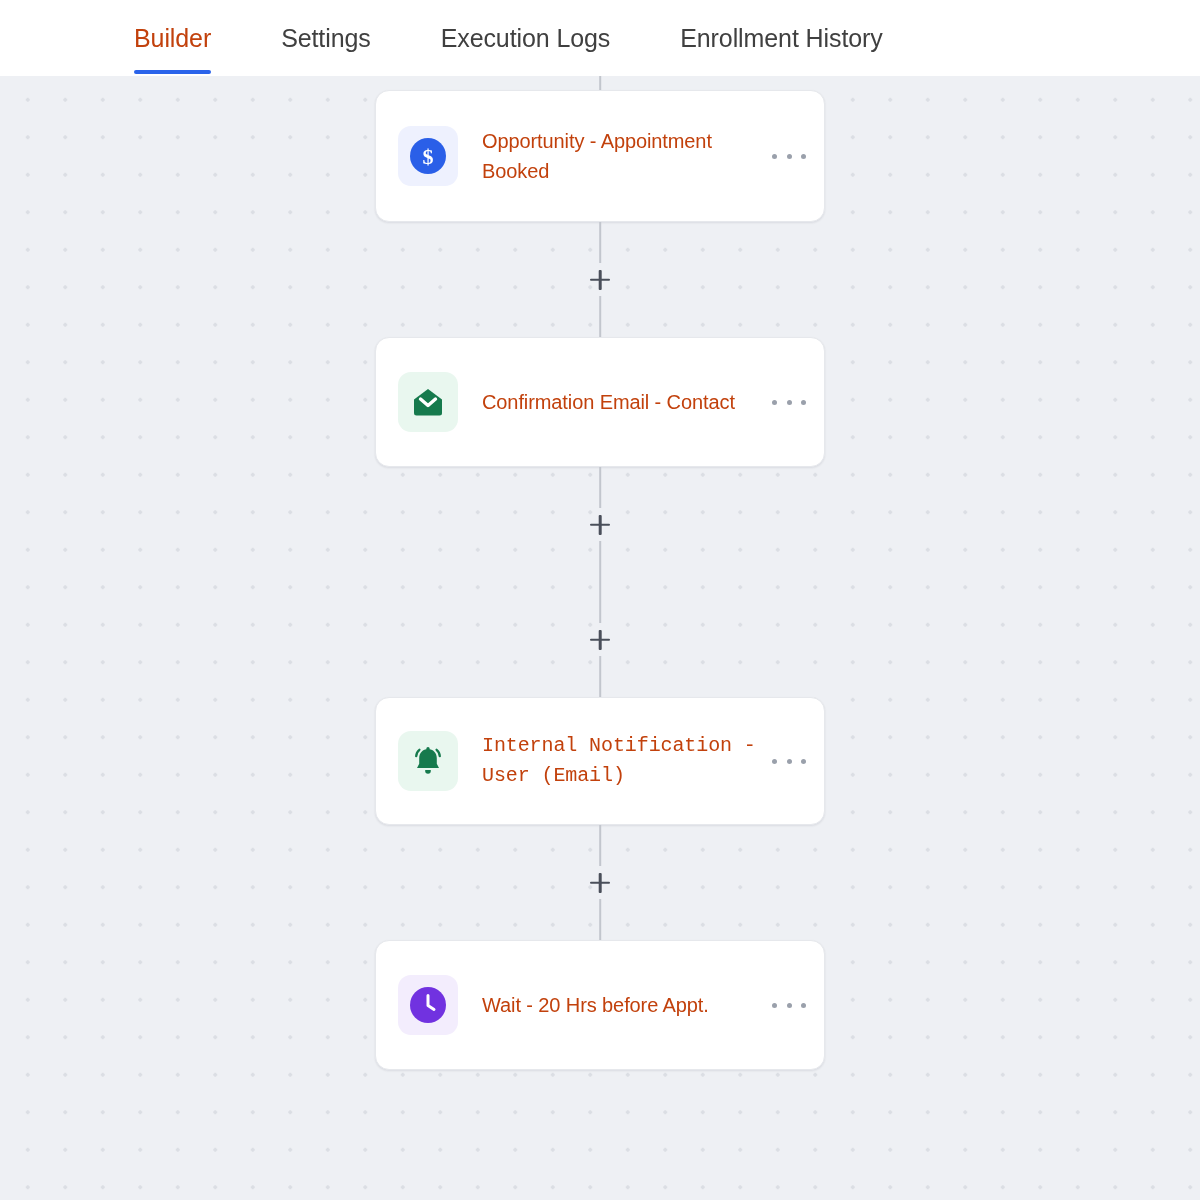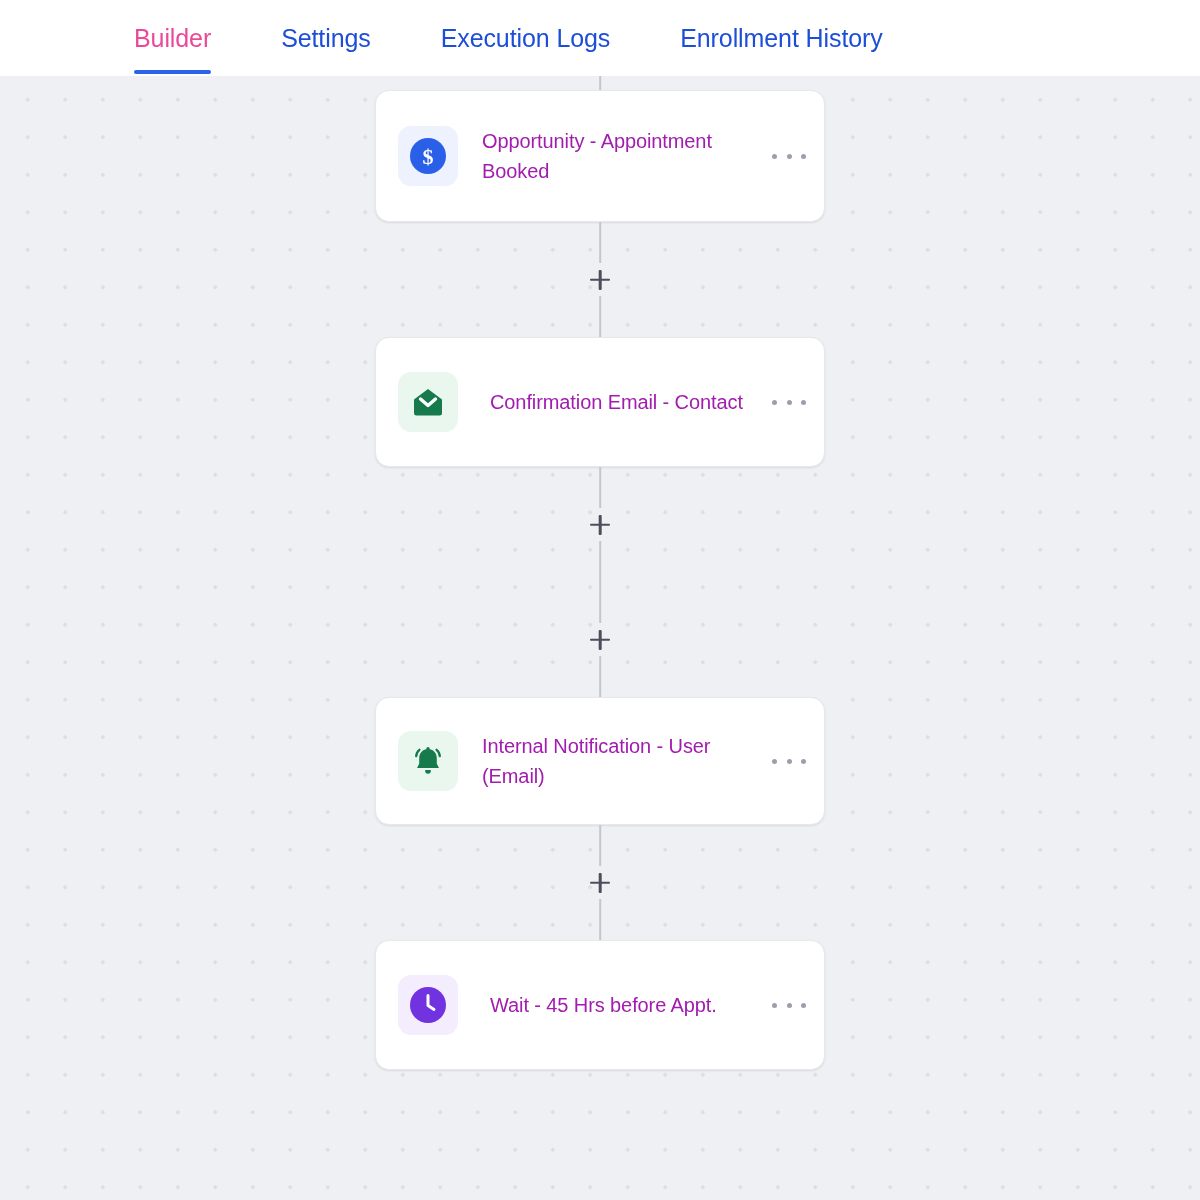--- a/index.html
+++ b/index.html
@@ -32,29 +32,29 @@
     padding-left: 134px;
     gap: 0px;
   }
   .tab {
     position: relative;
     height: 76px;
     display: flex;
     align-items: center;
     justify-content: center;
     font-size: 25px;
-    color: #1d4ed8;
+    color: #404040;
     letter-spacing: -0.1px;
     cursor: pointer;
     padding: 0 0 0 0;
     box-sizing: border-box;
     white-space: nowrap;
   }
   .tab + .tab { margin-left: 70px; }
-  .tab.active { color: #ec4899; }
+  .tab.active { color: #c2410c; }
   .tab .underline {
     position: absolute;
     left: 0; right: 0; bottom: 2px;
     height: 4px;
     border-radius: 2px;
     background: #2a63ea;
     display: none;
   }
   .tab.active .underline { display: block; }
 
@@ -86,42 +86,42 @@
     border: 1px solid #e6e8ec;
     border-radius: 14px;
     box-shadow: 0 1px 2px rgba(16,24,40,0.05), 0 1px 3px rgba(16,24,40,0.04);
     box-sizing: border-box;
     display: flex;
     align-items: center;
     padding: 0 18px 0 22px;
     cursor: pointer;
   }
   .node.h132 { height: 132px; }
-  .node.h130 { height: 130px; gap: 8px; }
-  .node.h128 { height: 128px; }
+  .node.h130 { height: 130px; }
+  .node.h128 { height: 128px; font-family: Liberation Mono, monospace; }
 
   .icon-tile {
     width: 60px; height: 60px;
     border-radius: 13px;
     flex: 0 0 60px;
     display: flex;
     align-items: center;
     justify-content: center;
   }
   .tile-blue   { background: #eef1fe; }
   .tile-green  { background: #e9f7ef; }
   .tile-purple { background: #f3edfd; }
 
   .node-label {
     flex: 1 1 auto;
     margin-left: 24px;
     margin-right: 10px;
     font-size: 20px;
     line-height: 30px;
-    color: #a21caf;
+    color: #c2410c;
     letter-spacing: -0.1px;
   }
   .node-label.wrap { max-width: 280px; }
   .node-label.nowrap { white-space: nowrap; }
 
   .kebab {
     flex: 0 0 auto;
     width: 34px; height: 20px;
     display: flex;
     align-items: center;
@@ -293,21 +293,21 @@
         <div class="line-bot"></div>
       </div>
 
       <div class="node h130">
         <div class="icon-tile tile-purple">
           <svg width="38" height="38" viewBox="0 0 38 38" aria-hidden="true">
             <circle cx="19" cy="19" r="18" fill="#7132e0"></circle>
             <path d="M19 9.5 L19 19.5 L25 23.5" fill="none" stroke="#ffffff" stroke-width="3" stroke-linecap="round" stroke-linejoin="round"></path>
           </svg>
         </div>
-        <div class="node-label nowrap">Wait - 45 Hrs before Appt.</div>
+        <div class="node-label nowrap">Wait - 20 Hrs before Appt.</div>
         <div class="kebab">
           <i></i>
           <i></i>
           <i></i>
         </div>
       </div>
 
     </div>
   </div>
 </div>

